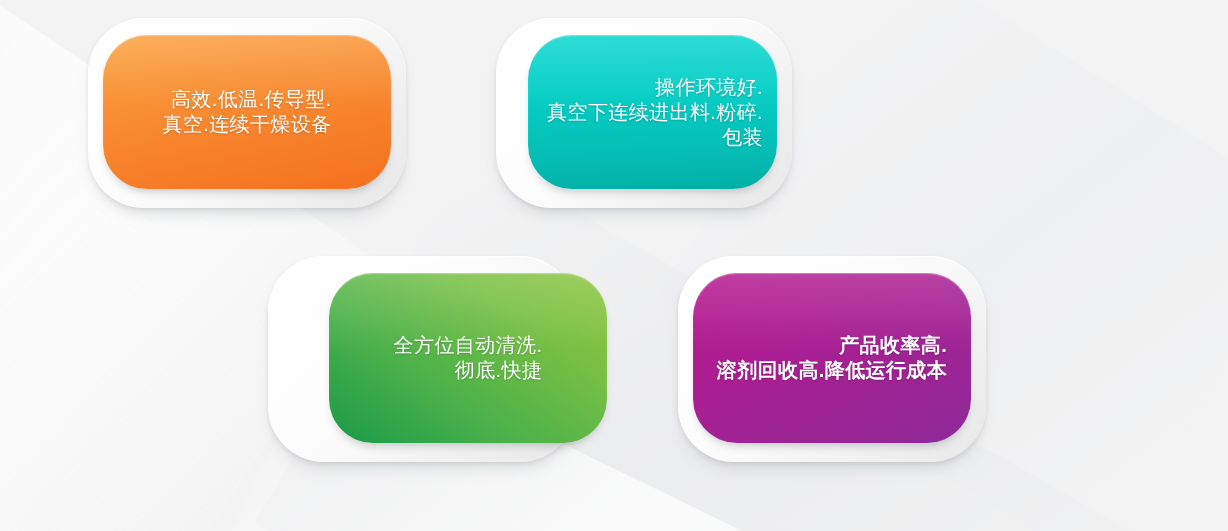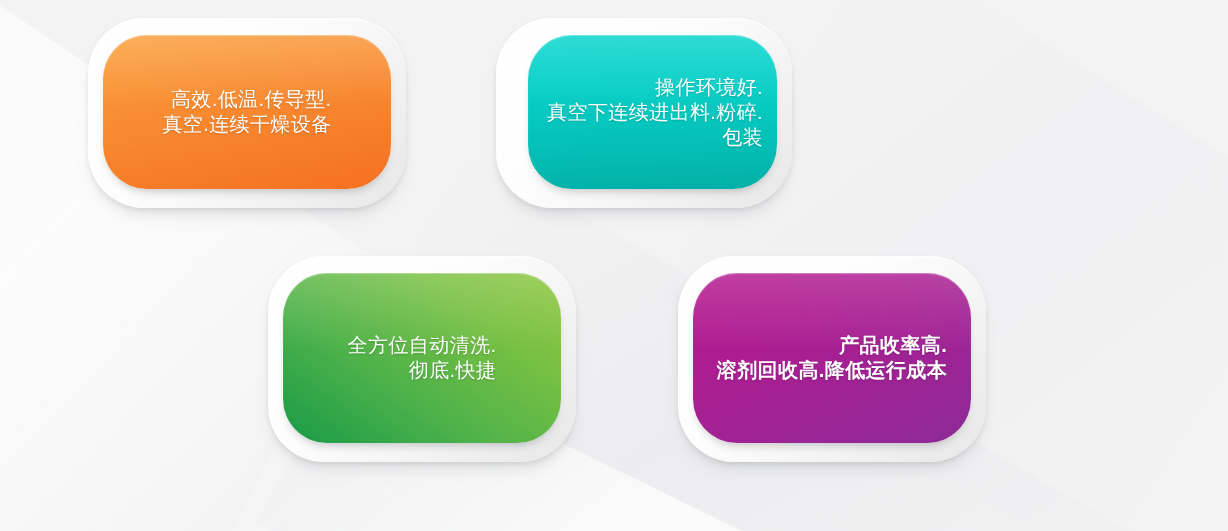--- a/index.html
+++ b/index.html
@@ -123,21 +123,21 @@
   #card-0 { left: 88px;  top: 18px;  width: 318px; height: 190px; }
   #card-1 { left: 496px; top: 18px;  width: 296px; height: 190px; padding-left: 32px; }
   #card-2 { left: 884px; top: 18px;  width: 300px; height: 190px; }
   #card-3 { left: 268px; top: 256px; width: 308px; height: 206px; }
   #card-4 { left: 678px; top: 256px; width: 308px; height: 206px; }
 
   
   #face-0 { background: linear-gradient(168deg, #fba03c 0%, #f99235 30%, #f7822c 62%, #f5701f 100%); }
   #face-1 { background: linear-gradient(178deg, #05d6cd 0%, #06cfc6 35%, #05bfb6 72%, #03afa6 100%); }
   #face-2 { background: linear-gradient(152deg, #e12a62 0%, #e53a6e 38%, #ec4c7f 72%, #ef5b8c 100%); }
-  #face-3 { background: linear-gradient(215deg, #8dc63f 0%, #78c043 28%, #4cb14a 64%, #199a48 100%); }
+  #face-3 { background: linear-gradient(215deg, #8dc63f 0%, #78c043 28%, #4cb14a 64%, #199a48 100%); margin-left: 46px; }
   #face-4 { background: linear-gradient(155deg, #b5188f 0%, #ad1d91 32%, #9c2495 70%, #8d2a98 100%); font-weight: bold; }
 </style>
 </head>
 <body>
 
 <div id="stage">
 
   <div class="bg-layer">
     <div class="streak streak-a"></div>
     <div class="streak streak-d"></div>

